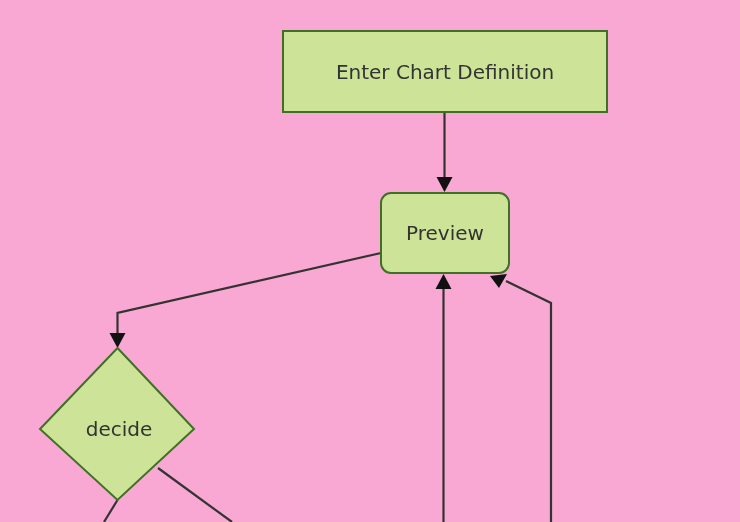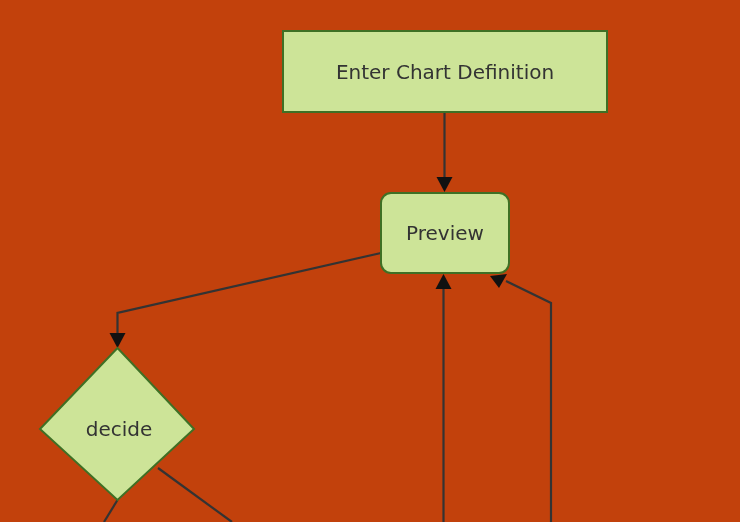--- a/index.html
+++ b/index.html
@@ -7,21 +7,21 @@
     padding: 0;
     background: #ffffff;
   }
   body {
     font-family: "DejaVu Sans", sans-serif;
   }
   #diagram-canvas {
     position: relative;
     width: 740px;
     height: 522px;
-    background: #c2410c;
+    background: #f9a8d4;
     overflow: hidden;
   }
   #diagram-svg {
     position: absolute;
     left: 0;
     top: 0;
     width: 740px;
     height: 522px;
   }
   .node-shape {

